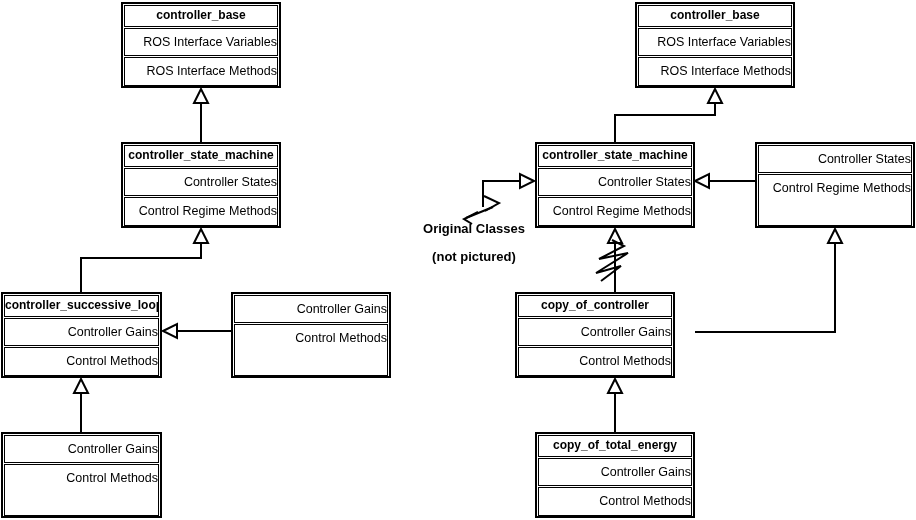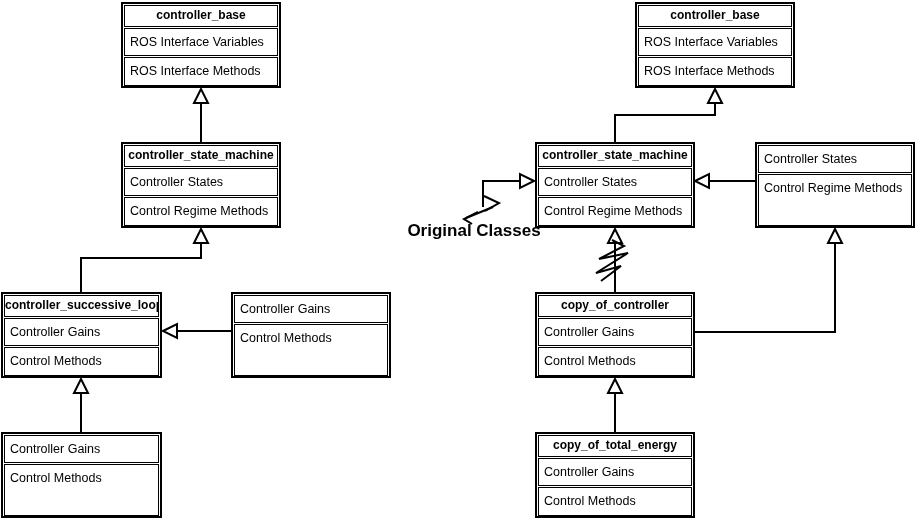--- a/index.html
+++ b/index.html
@@ -13,25 +13,25 @@
     border:2px solid #000;background:#fff;display:flex;flex-direction:column;
   }
   .sec{
     box-sizing:border-box;border:1px solid #000;background:#fff;
     margin:1px 1px 0 1px;overflow:hidden;white-space:nowrap;
   }
   .sec.title{
     height:22px;font-weight:bold;font-size:12px;text-align:center;line-height:19px;
   }
   .sec.row{
-    height:28px;font-size:12.5px;line-height:26px;padding-left:5px;
+    height:28px;font-size:12.5px;line-height:26px;padding-left:5px;text-align:right;
   }
   .sec.row:last-child{flex:1;}
   .annotation{
-    position:absolute;font-weight:bold;font-size:17px;white-space:nowrap;color:#000;
+    position:absolute;font-weight:bold;font-size:13px;white-space:nowrap;color:#000;
   }
   .ann-center{width:140px;text-align:center;}
 </style>
 </head>
 <body>
 
 <div class="canvas">
 
   <svg class="edges" viewBox="0 0 916 520" xmlns="http://www.w3.org/2000/svg">
     <g stroke="#000000" stroke-width="2" fill="none">
@@ -130,27 +130,28 @@
     <div class="sec title">controller_state_machine</div>
     <div class="sec row">Controller States</div>
     <div class="sec row">Control Regime Methods</div>
   </div>
 
   <div class="class-box" style="left:755px;top:142px">
     <div class="sec row">Controller States</div>
     <div class="sec row">Control Regime Methods</div>
   </div>
 
-  <div class="class-box" style="left:535px;top:292px">
+  <div class="class-box" style="left:515px;top:292px">
     <div class="sec title">copy_of_controller</div>
     <div class="sec row">Controller Gains</div>
     <div class="sec row">Control Methods</div>
   </div>
 
   <div class="class-box" style="left:535px;top:432px">
     <div class="sec title">copy_of_total_energy</div>
     <div class="sec row">Controller Gains</div>
     <div class="sec row">Control Methods</div>
   </div>
 
   <div class="annotation ann-center" style="left:404px;top:221px">Original Classes</div>
+  <div class="annotation ann-center" style="left:404px;top:249px">(not pictured)</div>
 
 </div>
 
 </body></html>

